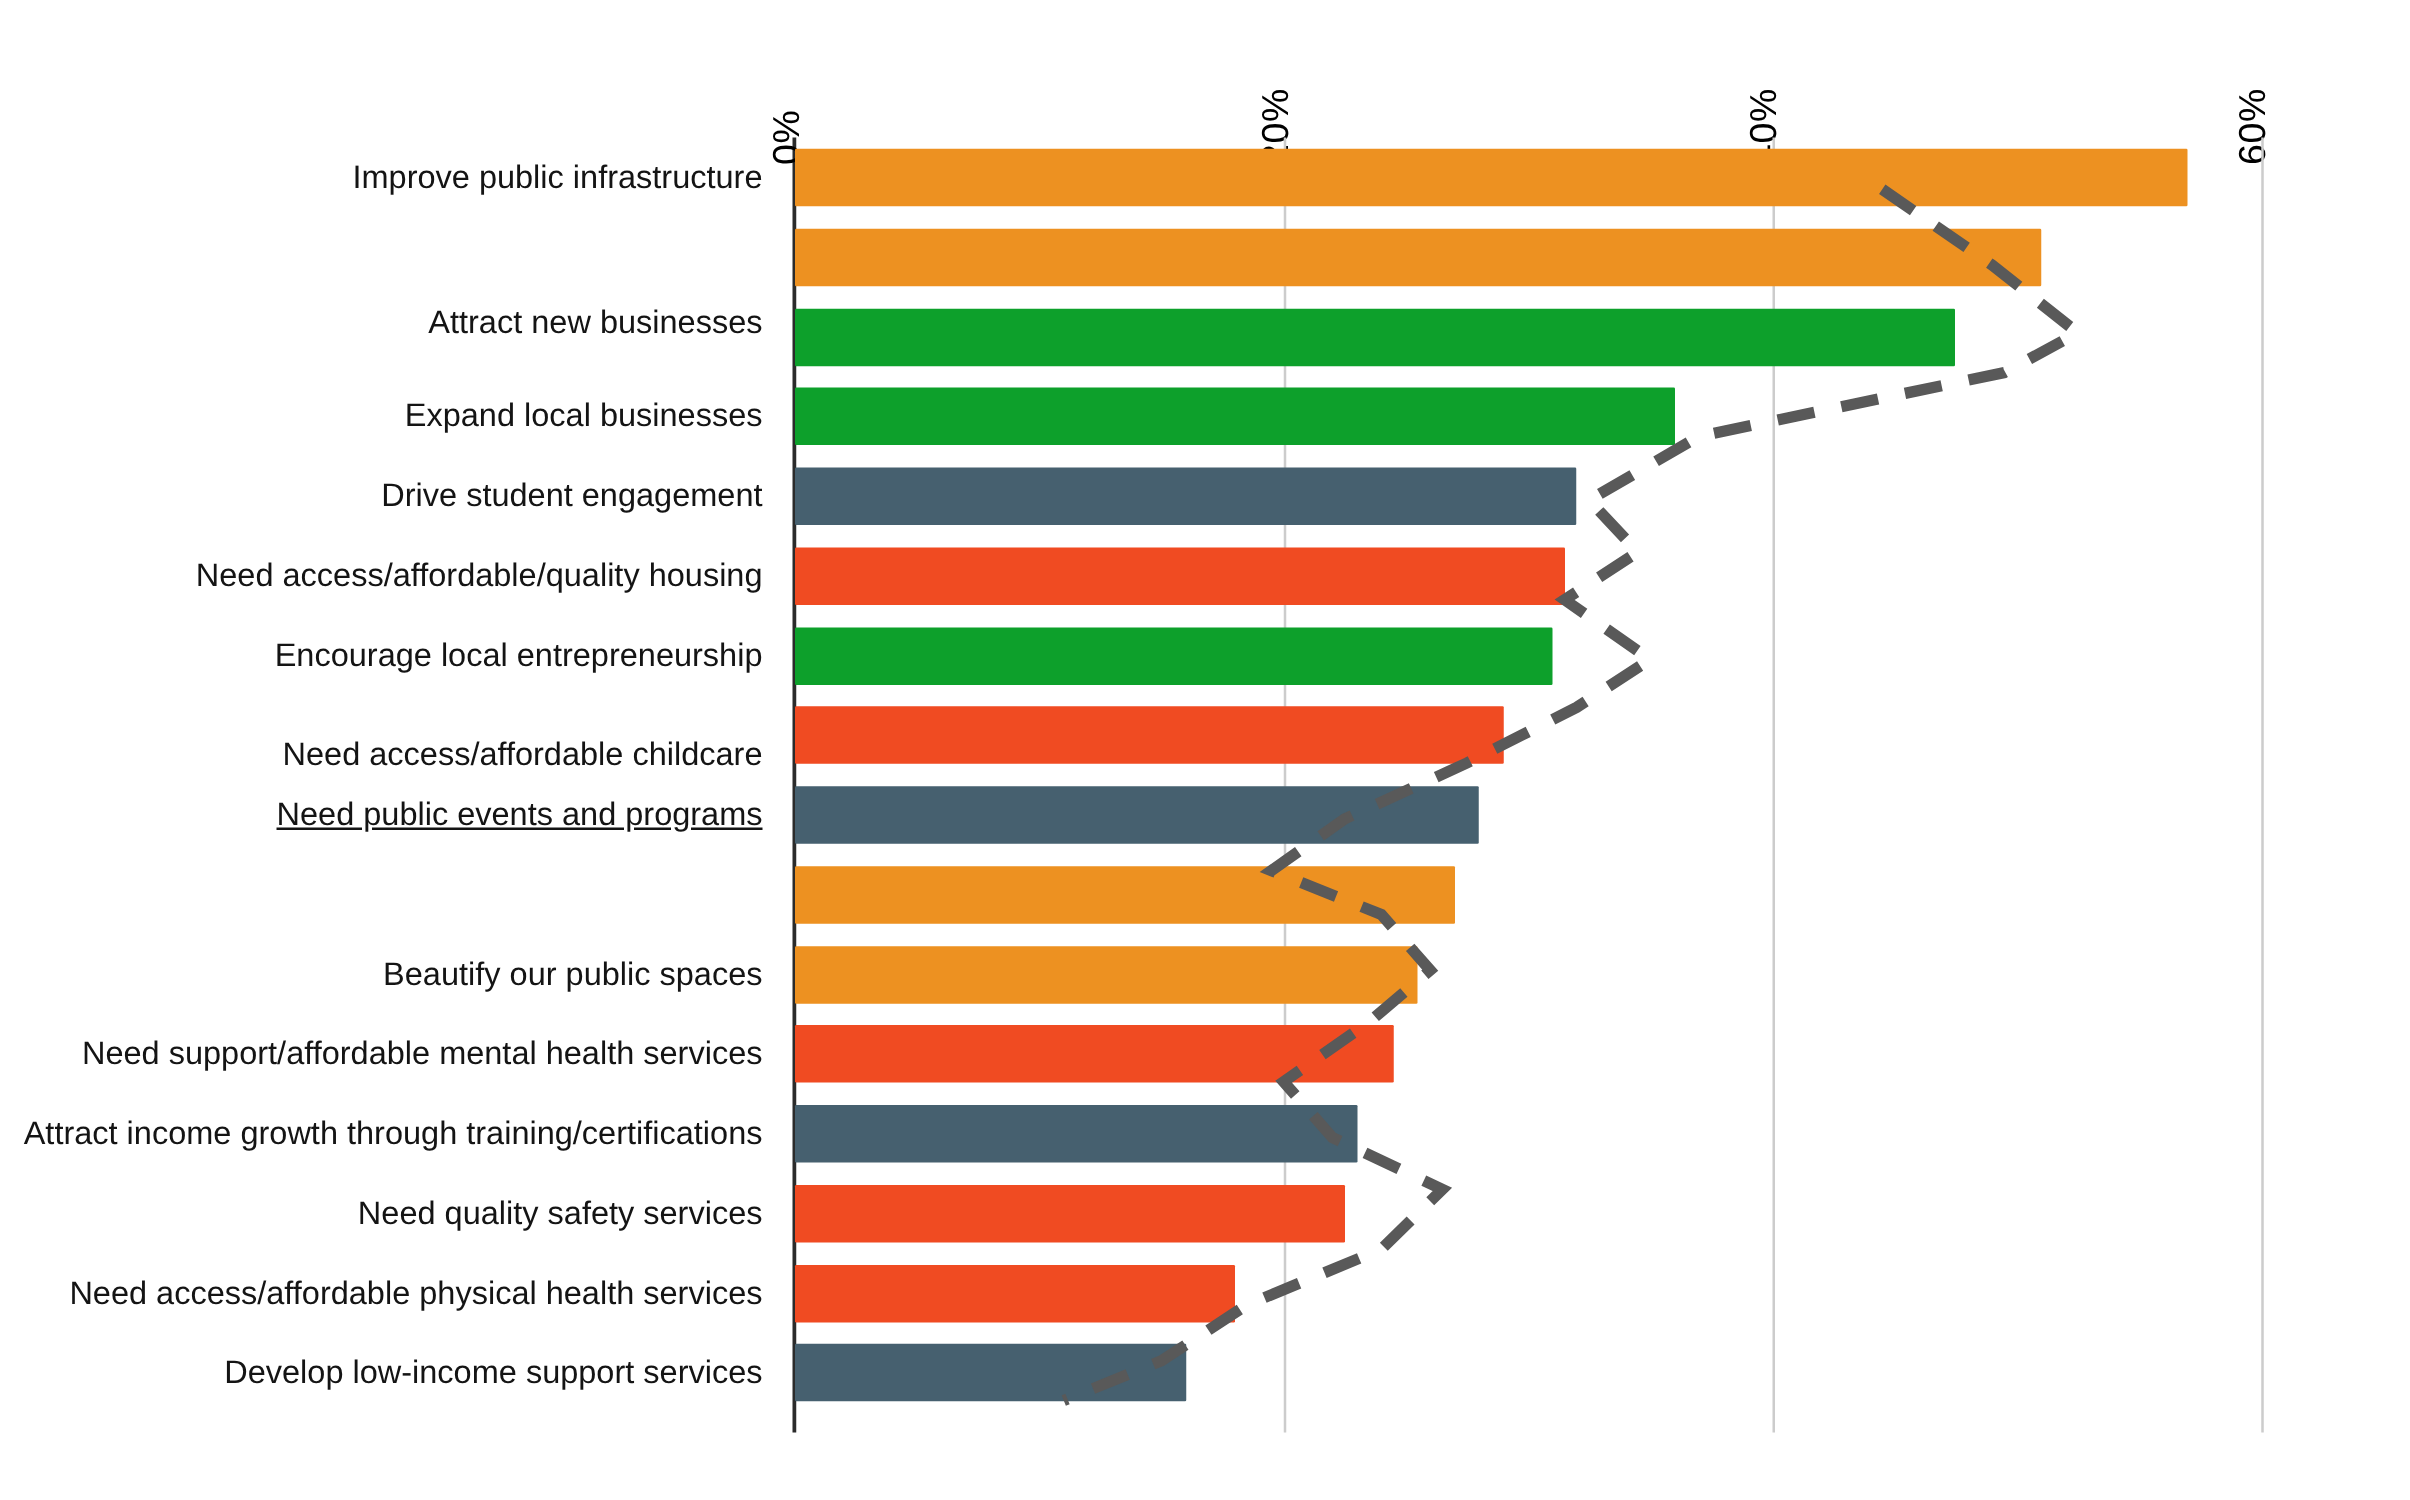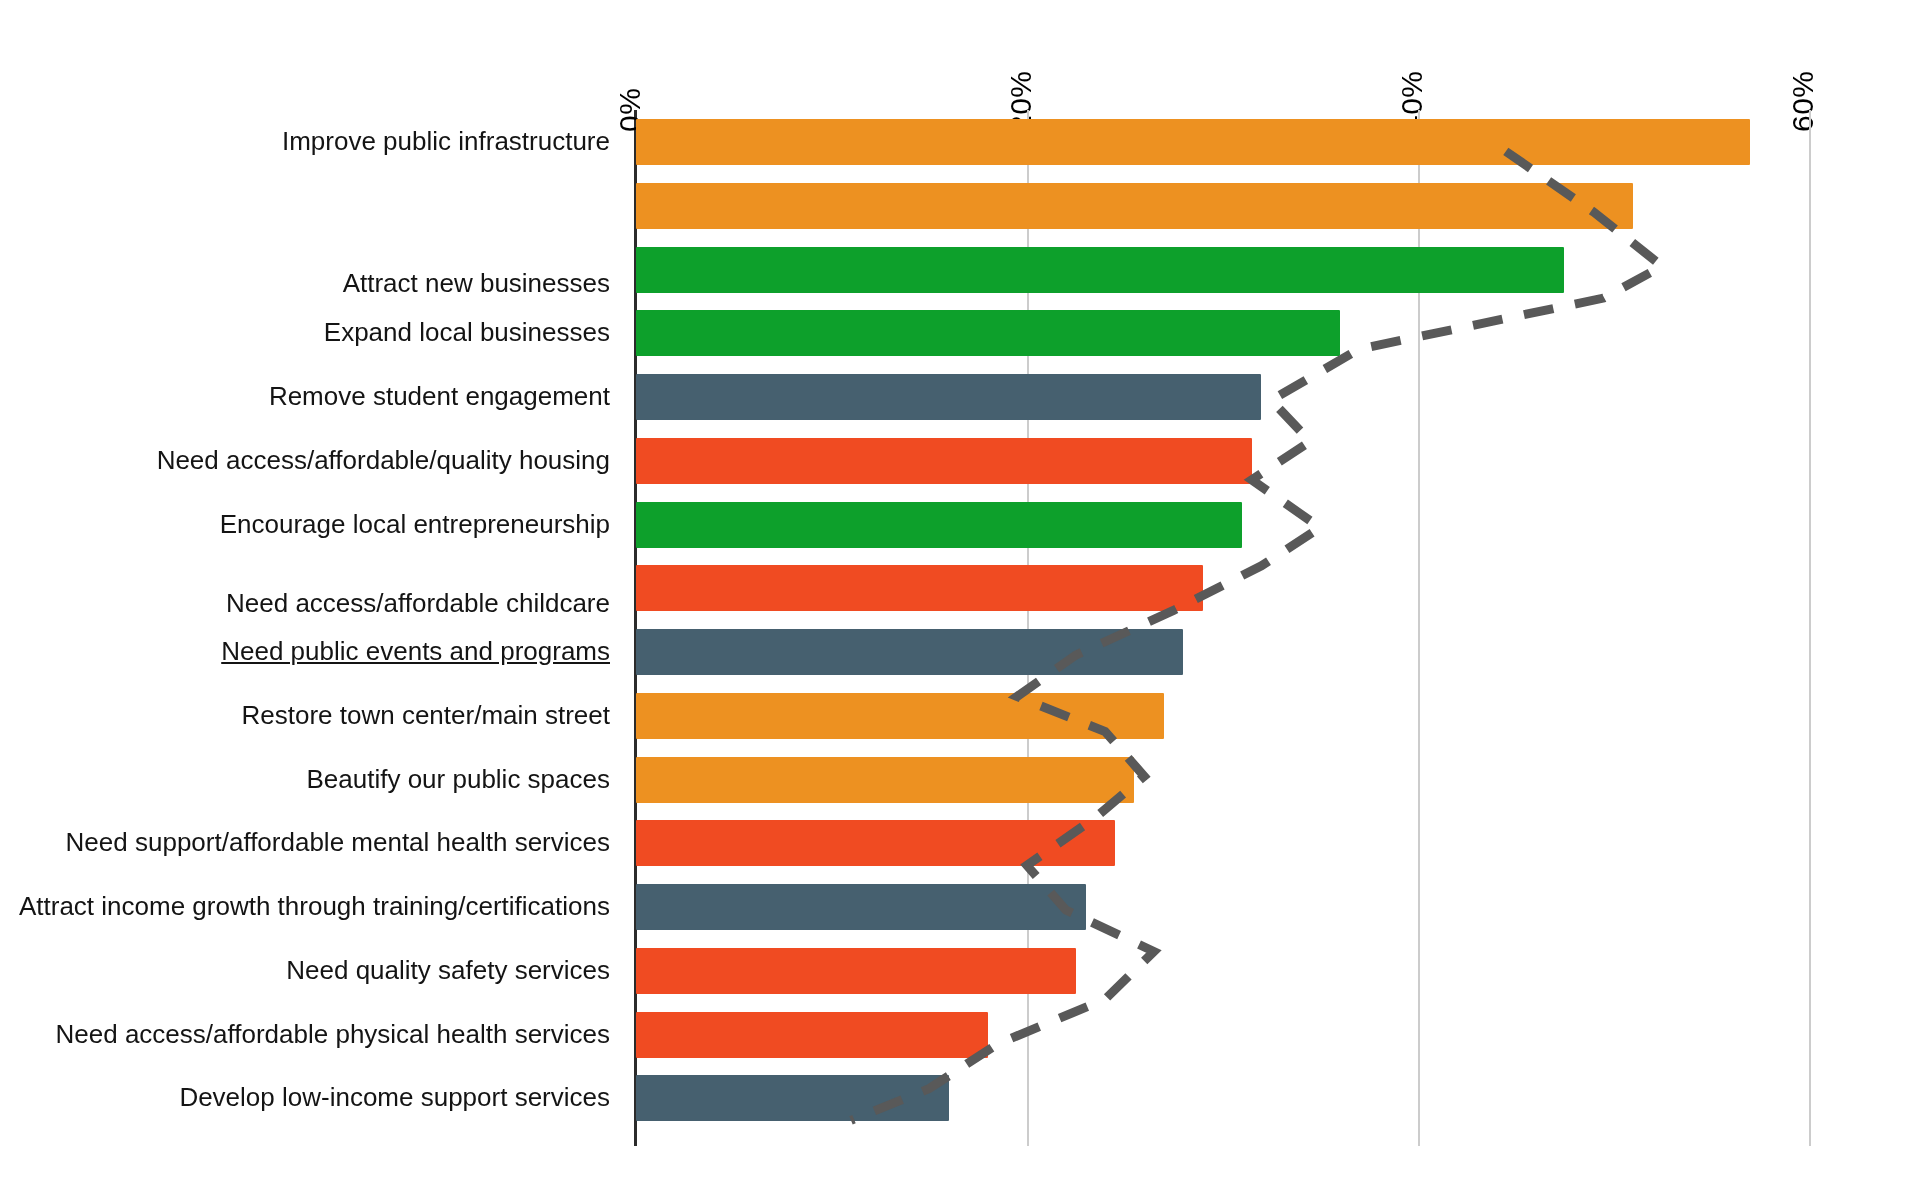--- a/index.html
+++ b/index.html
@@ -152,28 +152,27 @@
           <div class="bar" title="Need access/affordable physical health services — 18%" style="width: 351.81px; background: rgb(240, 75, 34);"></div>
         </div>
         <div class="row" style="top: 956.25px;">
           <div class="bar" title="Develop low-income support services — 16%" style="width: 312.72px; background: rgb(70, 96, 111);"></div>
         </div>
       </div>
   </div>
 
   <div id="label-column">
       <div class="row-label" style="top: 0px;">Improve public infrastructure</div>
-      <div class="row-label" style="top: 142px;">Attract new businesses</div>
+      <div class="row-label" style="top: 116px;">Attract new businesses</div>
       <div class="row-label" style="top: 191.25px;">Expand local businesses</div>
-      <div class="row-label" style="top: 255px;">Remove student engagement</div>
+      <div class="row-label" style="top: 255px;">Drive student engagement</div>
       <div class="row-label" style="top: 318.75px;">Need access/affordable/quality housing</div>
       <div class="row-label" style="top: 382.5px;">Encourage local entrepreneurship</div>
       <div class="row-label" style="top: 462px;">Need access/affordable childcare</div>
       <div class="row-label" style="top: 510px; text-decoration: underline;">Need public events and programs</div>
-      <div class="row-label" style="top: 573.75px;">Restore town center/main street</div>
       <div class="row-label" style="top: 637.5px;">Beautify our public spaces</div>
       <div class="row-label" style="top: 701.25px;">Need support/affordable mental health services</div>
       <div class="row-label" style="top: 765px;">Attract income growth through training/certifications</div>
       <div class="row-label" style="top: 828.75px;">Need quality safety services</div>
       <div class="row-label" style="top: 892.5px;">Need access/affordable physical health services</div>
       <div class="row-label" style="top: 956.25px;">Develop low-income support services</div>
     </div>
 
   <svg id="trend-svg" viewBox="0 0 1928 1200" preserveAspectRatio="none">
     <polyline id="trend-path" fill="none" stroke="#595959" stroke-width="9" stroke-dasharray="30 22" stroke-linecap="butt" points="1505.8,151.4 1593.7,212.0 1662.1,266.2 1603.5,298.1 1359.2,349.1 1271.2,400.1 1310.3,441.5 1251.7,479.8 1320.1,527.6 1261.4,565.8 1173.5,610.4 1075.8,655.1 1017.1,696.5 1105.1,731.6 1144.2,776.2 1095.3,817.6 1026.9,865.4 1066.0,910.1 1153.9,951.5 1105.1,999.3 997.6,1043.9 929.2,1088.6 851.0,1120.4"></polyline>

